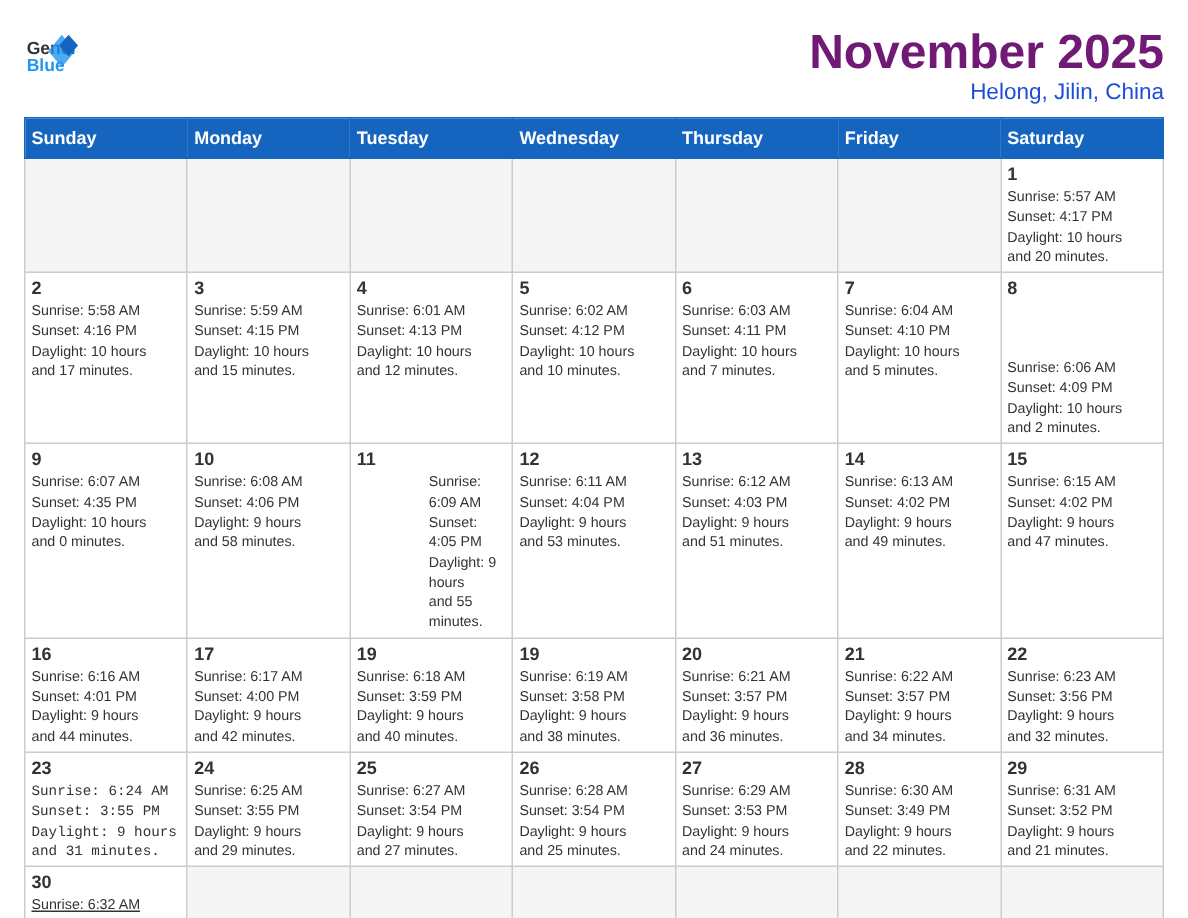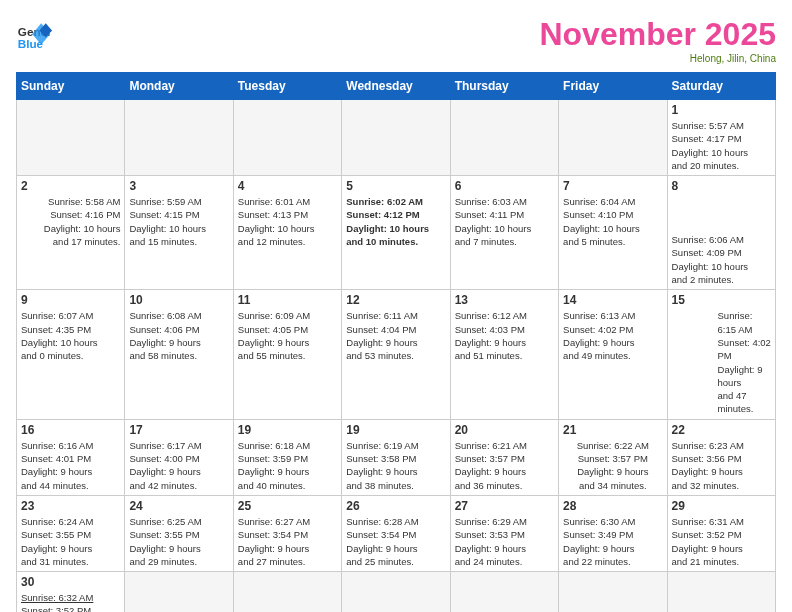--- a/index.html
+++ b/index.html
@@ -24,25 +24,25 @@
     .logo-icon {
       width: 36px;
       height: 36px;
     }
     .title-block {
       text-align: right;
     }
     .month-title {
       font-size: 32px;
       font-weight: bold;
-      color: #ec4899;
+      color: #701a75;
     }
     .location {
-      font-size: 10px;
-      color: #4d7c0f;
+      font-size: 15px;
+      color: #1d4ed8;
     }
     .calendar {
       width: 100%;
       border-collapse: collapse;
       border: 1px solid #ec4899;
     }
     .calendar th {
       background-color: #1565C0;
       color: #fff;
       font-size: 12px;
@@ -118,42 +118,42 @@
           <span class="day-number">1</span>
           <div class="day-info" style="white-space: pre-line;">Sunrise: 5:57 AM
 Sunset: 4:17 PM
 Daylight: 10 hours
 and 20 minutes.</div>
         </td>
       </tr>
       <tr>
         <td>
           <span class="day-number">2</span>
-          <div class="day-info" style="white-space: pre-line; text-align: right;">Sunrise: 5:58 AM
+          <div class="day-info" style="white-space: pre-line;">Sunrise: 5:58 AM
 Sunset: 4:16 PM
 Daylight: 10 hours
 and 17 minutes.</div>
         </td>
         <td>
           <span class="day-number">3</span>
           <div class="day-info" style="white-space: pre-line;">Sunrise: 5:59 AM
 Sunset: 4:15 PM
 Daylight: 10 hours
 and 15 minutes.</div>
         </td>
         <td>
           <span class="day-number">4</span>
           <div class="day-info" style="white-space: pre-line;">Sunrise: 6:01 AM
 Sunset: 4:13 PM
 Daylight: 10 hours
 and 12 minutes.</div>
         </td>
         <td>
           <span class="day-number">5</span>
-          <div class="day-info" style="white-space: pre-line; font-weight: bold;">Sunrise: 6:02 AM
+          <div class="day-info" style="white-space: pre-line;">Sunrise: 6:02 AM
 Sunset: 4:12 PM
 Daylight: 10 hours
 and 10 minutes.</div>
         </td>
         <td>
           <span class="day-number">6</span>
           <div class="day-info" style="white-space: pre-line;">Sunrise: 6:03 AM
 Sunset: 4:11 PM
 Daylight: 10 hours
 and 7 minutes.</div>
@@ -183,21 +183,21 @@
         </td>
         <td>
           <span class="day-number">10</span>
           <div class="day-info" style="white-space: pre-line;">Sunrise: 6:08 AM
 Sunset: 4:06 PM
 Daylight: 9 hours
 and 58 minutes.</div>
         </td>
         <td>
           <span class="day-number">11</span>
-          <div class="day-info" style="white-space: pre-line;">Sunrise: 6:09 AM
+          <div class="day-info" style="white-space: pre-line; margin-left: 48px;">Sunrise: 6:09 AM
 Sunset: 4:05 PM
 Daylight: 9 hours
 and 55 minutes.</div>
         </td>
         <td>
           <span class="day-number">12</span>
           <div class="day-info" style="white-space: pre-line;">Sunrise: 6:11 AM
 Sunset: 4:04 PM
 Daylight: 9 hours
 and 53 minutes.</div>
@@ -211,21 +211,21 @@
         </td>
         <td>
           <span class="day-number">14</span>
           <div class="day-info" style="white-space: pre-line;">Sunrise: 6:13 AM
 Sunset: 4:02 PM
 Daylight: 9 hours
 and 49 minutes.</div>
         </td>
         <td>
           <span class="day-number">15</span>
-          <div class="day-info" style="white-space: pre-line; margin-left: 46px;">Sunrise: 6:15 AM
+          <div class="day-info" style="white-space: pre-line;">Sunrise: 6:15 AM
 Sunset: 4:02 PM
 Daylight: 9 hours
 and 47 minutes.</div>
         </td>
       </tr>
       <tr>
         <td>
           <span class="day-number">16</span>
           <div class="day-info" style="white-space: pre-line;">Sunrise: 6:16 AM
 Sunset: 4:01 PM
@@ -255,37 +255,37 @@
         </td>
         <td>
           <span class="day-number">20</span>
           <div class="day-info" style="white-space: pre-line;">Sunrise: 6:21 AM
 Sunset: 3:57 PM
 Daylight: 9 hours
 and 36 minutes.</div>
         </td>
         <td>
           <span class="day-number">21</span>
-          <div class="day-info" style="white-space: pre-line; text-align: center;">Sunrise: 6:22 AM
+          <div class="day-info" style="white-space: pre-line;">Sunrise: 6:22 AM
 Sunset: 3:57 PM
 Daylight: 9 hours
 and 34 minutes.</div>
         </td>
         <td>
           <span class="day-number">22</span>
           <div class="day-info" style="white-space: pre-line;">Sunrise: 6:23 AM
 Sunset: 3:56 PM
 Daylight: 9 hours
 and 32 minutes.</div>
         </td>
       </tr>
       <tr>
         <td>
           <span class="day-number">23</span>
-          <div class="day-info" style="white-space: pre-line;">Sunrise: 6:24 AM
+          <div class="day-info" style="white-space: pre-line; font-family: Liberation Mono, monospace;">Sunrise: 6:24 AM
 Sunset: 3:55 PM
 Daylight: 9 hours
 and 31 minutes.</div>
         </td>
         <td>
           <span class="day-number">24</span>
           <div class="day-info" style="white-space: pre-line;">Sunrise: 6:25 AM
 Sunset: 3:55 PM
 Daylight: 9 hours
 and 29 minutes.</div>

